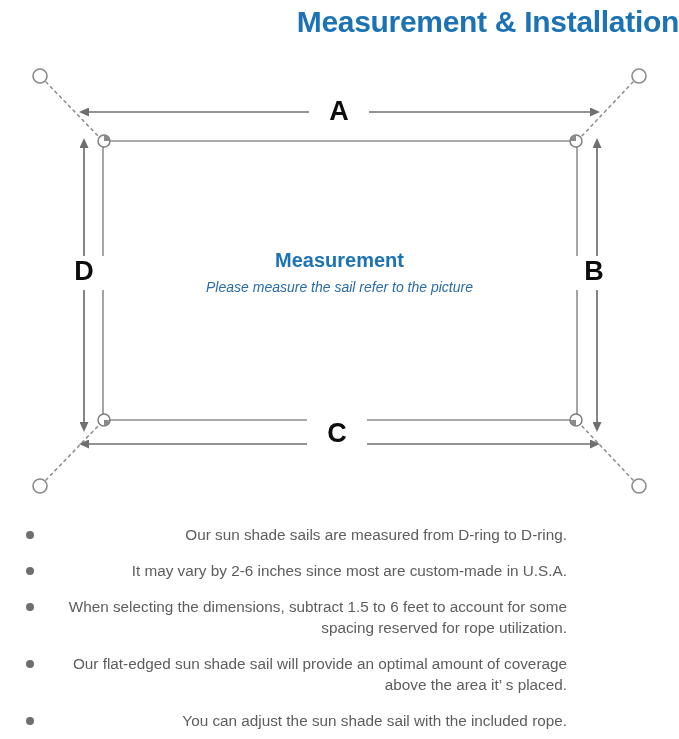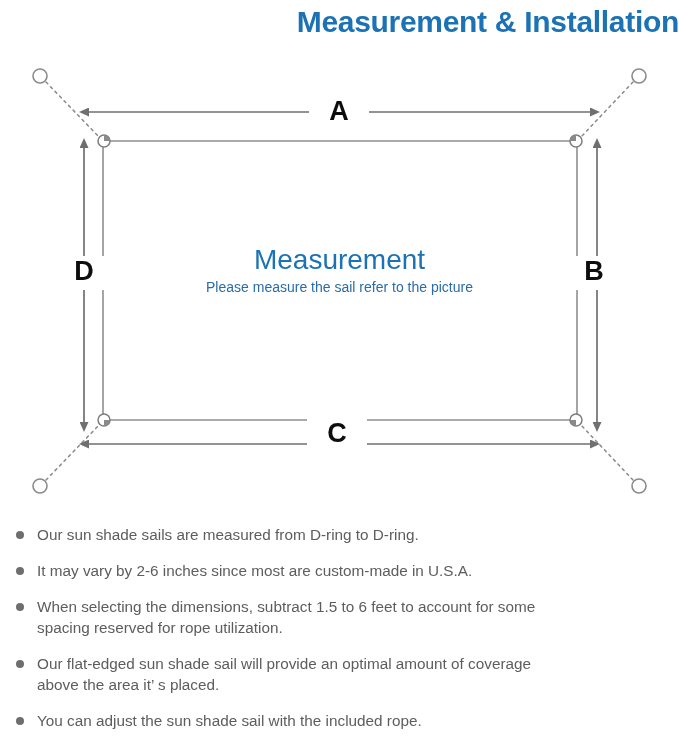--- a/index.html
+++ b/index.html
@@ -45,54 +45,56 @@
 
   .center-label {
     position: absolute;
     left: 0;
     top: 192px;
     width: 679px;
     text-align: center;
     pointer-events: none;
   }
   .center-title {
-    font-size: 28px;
-    font-weight: normal;
+    font-size: 20px;
+    font-weight: bold;
     color: #1b72b5;
     line-height: 32px;
     white-space: nowrap;
   }
   .center-sub {
     font-size: 14px;
     color: #2a6ca8;
     line-height: 22px;
     white-space: nowrap;
+    font-style: italic;
   }
 
   .dim-letter {
     position: absolute;
     font-size: 27px;
     font-weight: bold;
     color: #0d0d0d;
     line-height: 30px;
     text-align: center;
     background: #ffffff;
     pointer-events: none;
   }
   .dim-a { left: 309px; top: 44px;  width: 60px; height: 32px; }
   .dim-c { left: 307px; top: 366px; width: 60px; height: 34px; }
   .dim-d { left: 60px;  top: 204px; width: 48px; height: 34px; }
   .dim-b { left: 570px; top: 204px; width: 48px; height: 34px; }
 
   
   .notes {
     position: absolute;
-    left: 6px;
+    left: 16px;
     top: 524px;
     width: 555px;
+    text-align: right;
   }
   .note-item {
     position: relative;
     padding-left: 31px;
     margin-bottom: 15px;
     font-size: 15.3px;
     line-height: 21px;
     color: #5d5d5d;
   }
   .note-item:last-child { margin-bottom: 0; }

